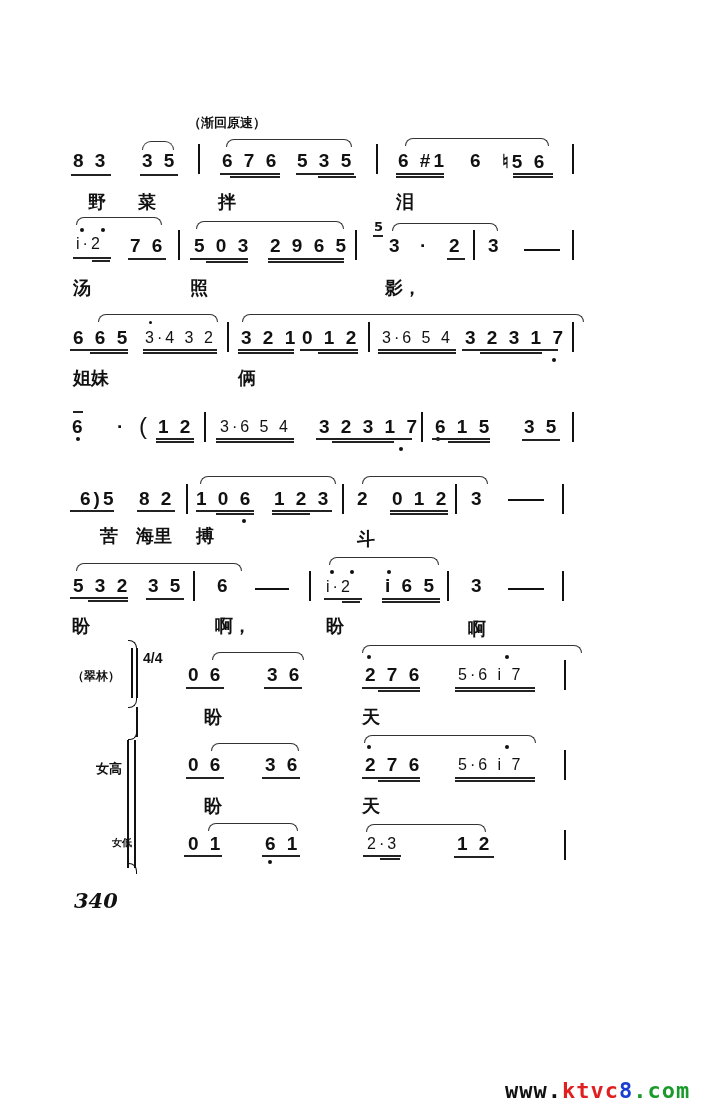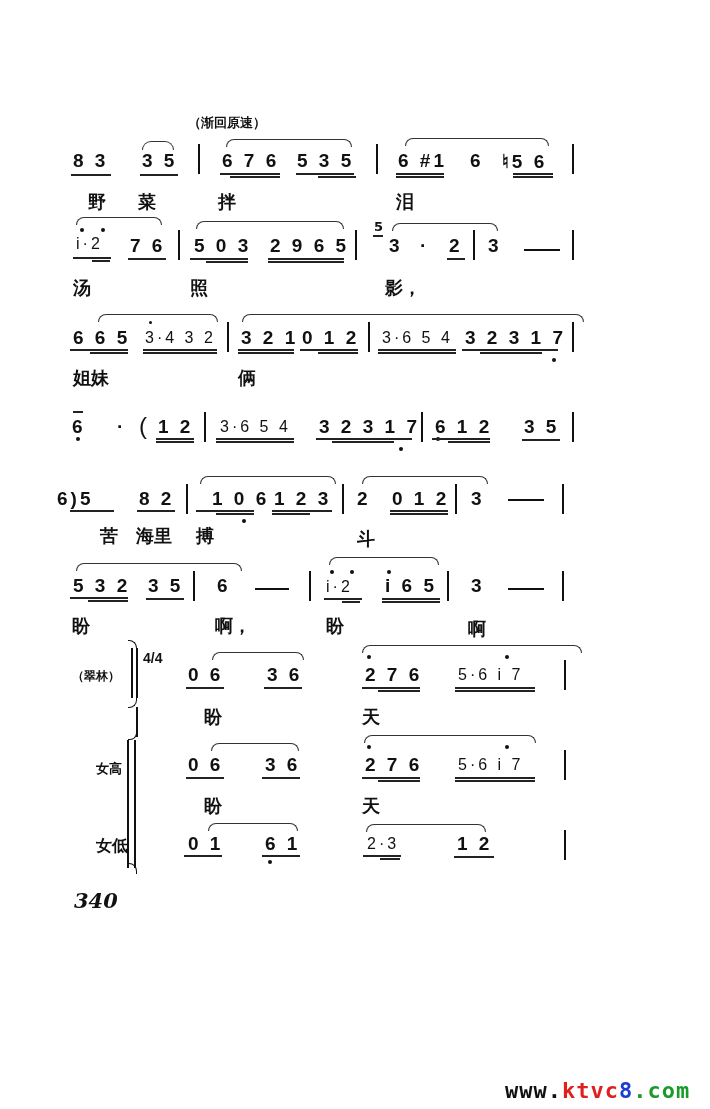--- a/index.html
+++ b/index.html
@@ -131,37 +131,37 @@
   <div class="ul" style="left:156px;top:441px;width:38px;"></div>
   <div class="bar" style="left:204px;top:412px;height:30px;"></div>
   <div class="abs note sm" style="left:220px;top:418px;">3·6 5 4</div>
   <div class="ul" style="left:216px;top:438px;width:78px;"></div>
   <div class="ul" style="left:216px;top:441px;width:78px;"></div>
   <div class="abs note" style="left:319px;top:416px;">3 2 3 1 7</div>
   <div class="ul" style="left:316px;top:438px;width:96px;"></div>
   <div class="ul" style="left:332px;top:441px;width:62px;"></div>
   <div class="dot" style="left:399px;top:447px;"></div>
   <div class="bar" style="left:421px;top:412px;height:30px;"></div>
-  <div class="abs note" style="left:435px;top:416px;">6 1 2</div>
+  <div class="abs note" style="left:435px;top:416px;">6 1 5</div>
   <div class="dot" style="left:436px;top:437px;"></div>
   <div class="ul" style="left:432px;top:438px;width:58px;"></div>
   <div class="ul" style="left:448px;top:441px;width:42px;"></div>
   <div class="abs note" style="left:524px;top:416px;">3 5</div>
   <div class="ul" style="left:522px;top:439px;width:38px;"></div>
   <div class="bar" style="left:572px;top:412px;height:30px;"></div>
 </div>
 
 <div>
-  <div class="abs note" style="left:57px;top:488px;text-align:right;">6)5</div>
+  <div class="abs note" style="left:80px;top:488px;text-align:right;">6)5</div>
   <div class="ul" style="left:70px;top:510px;width:44px;"></div>
   <div class="abs note" style="left:139px;top:488px;">8 2</div>
   <div class="ul" style="left:137px;top:510px;width:38px;"></div>
   <div class="bar" style="left:186px;top:484px;height:30px;"></div>
   <div class="slur" style="left:200px;top:476px;width:134px;"></div>
-  <div class="abs note" style="left:212px;top:488px;">1 0 6</div>
+  <div class="abs note" style="left:196px;top:488px;">1 0 6</div>
   <div class="ul" style="left:196px;top:510px;width:58px;"></div>
   <div class="ul" style="left:216px;top:513px;width:38px;"></div>
   <div class="dot" style="left:242px;top:519px;"></div>
   <div class="abs note" style="left:274px;top:488px;">1 2 3</div>
   <div class="ul" style="left:272px;top:510px;width:60px;"></div>
   <div class="ul" style="left:272px;top:513px;width:38px;"></div>
   <div class="bar" style="left:342px;top:484px;height:30px;"></div>
   <div class="slur" style="left:362px;top:476px;width:124px;"></div>
   <div class="abs note" style="left:357px;top:488px;">2</div>
   <div class="abs note" style="left:392px;top:488px;">0 1 2</div>
@@ -255,21 +255,21 @@
   <div class="ul" style="left:362px;top:777px;width:58px;"></div>
   <div class="ul" style="left:378px;top:780px;width:42px;"></div>
   <div class="dot" style="left:505px;top:745px;"></div>
   <div class="abs note sm" style="left:458px;top:756px;">5·6 i 7</div>
   <div class="ul" style="left:455px;top:777px;width:80px;"></div>
   <div class="ul" style="left:455px;top:780px;width:80px;"></div>
   <div class="bar" style="left:564px;top:750px;height:30px;"></div>
   <div class="abs lyric" style="left:204px;top:794px;">盼</div>
   <div class="abs lyric" style="left:362px;top:794px;">天</div>
 
-  <div class="abs small" style="left:96px;top:836px;font-size:16px;">女低</div>
+  <div class="abs small" style="left:112px;top:836px;font-size:10px;">女低</div>
   <div class="slur" style="left:208px;top:823px;width:88px;"></div>
   <div class="abs note" style="left:188px;top:833px;">0 1</div>
   <div class="ul" style="left:184px;top:855px;width:38px;"></div>
   <div class="abs note" style="left:265px;top:833px;">6 1</div>
   <div class="dot" style="left:268px;top:860px;"></div>
   <div class="ul" style="left:262px;top:855px;width:38px;"></div>
   <div class="slur" style="left:366px;top:824px;width:118px;"></div>
   <div class="abs note sm" style="left:367px;top:835px;">2·3</div>
   <div class="ul" style="left:363px;top:855px;width:38px;"></div>
   <div class="ul" style="left:380px;top:858px;width:20px;"></div>

